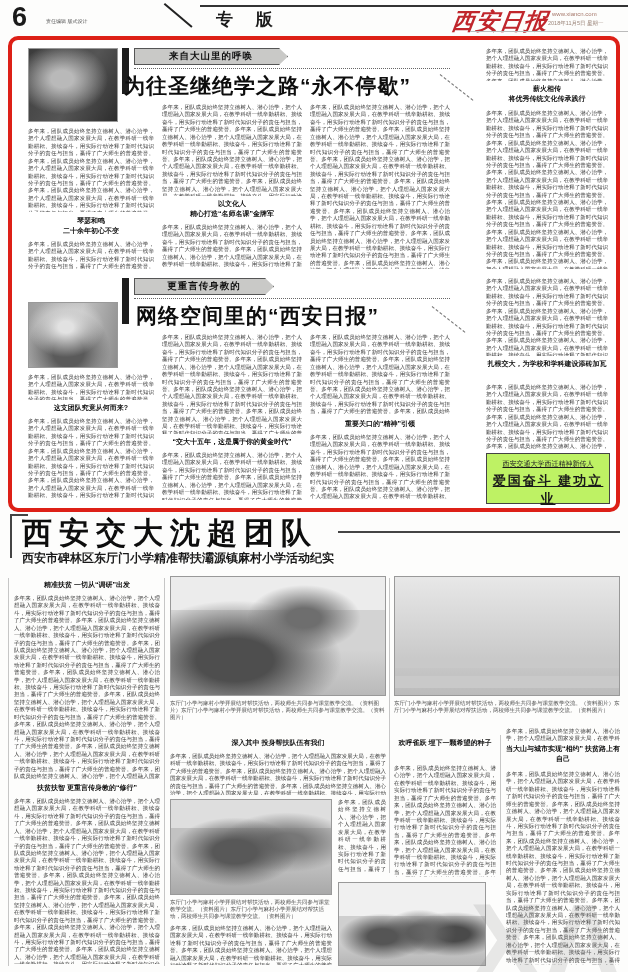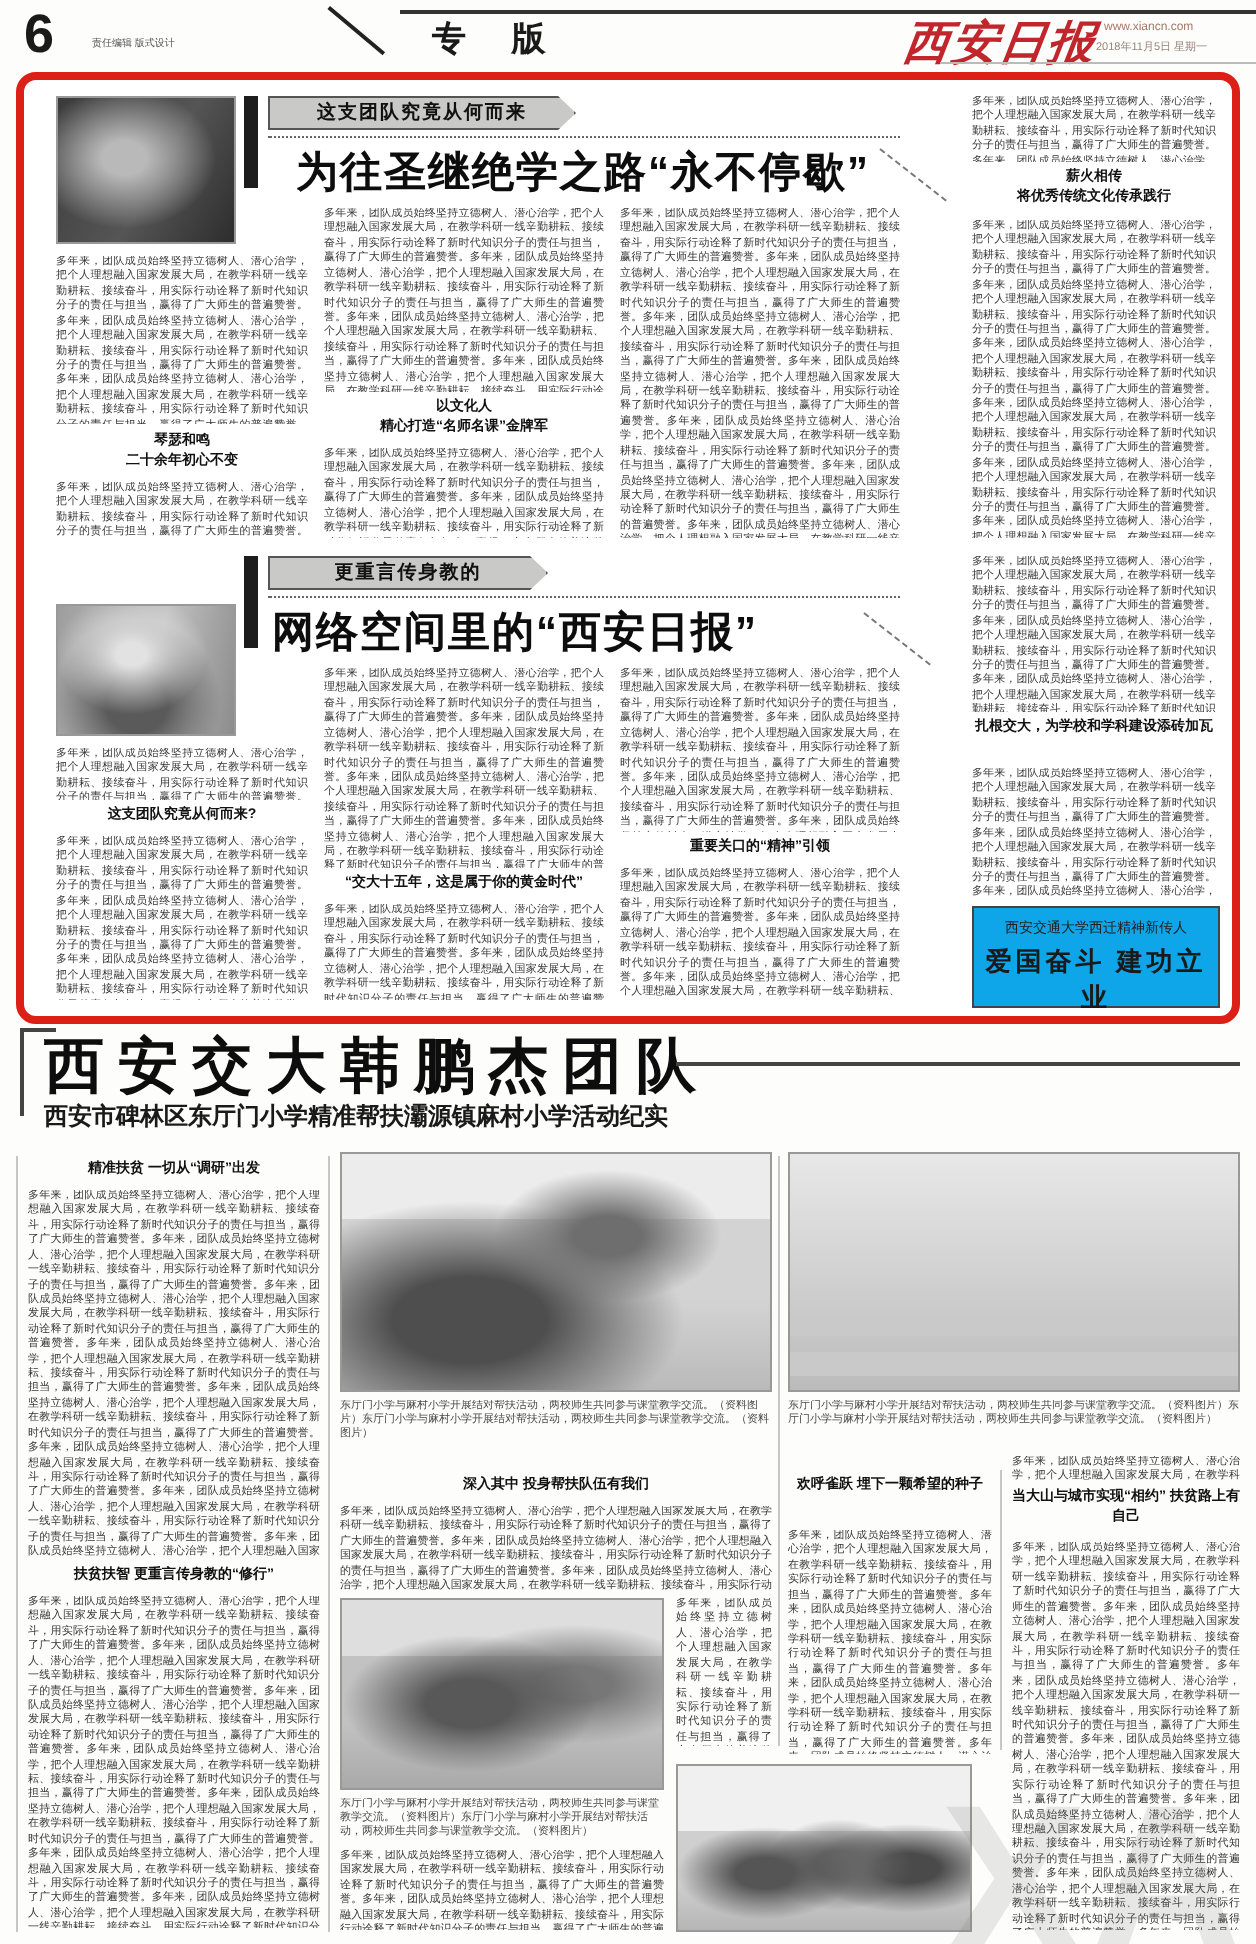--- a/index.html
+++ b/index.html
@@ -14,21 +14,21 @@
            font-weight:bold;font-size:9.5px;letter-spacing:1px;color:#111;
            clip-path:polygon(0 0,calc(100% - 9px) 0,100% 50%,calc(100% - 9px) 100%,0 100%);}
   .blackbar{background:#1d1d1d;}
   .dotted{border-top:1.5px dotted #666;}
   .dashslant{border-top:1.5px dashed #777;transform-origin:left center;}
   .headline{font-weight:bold;color:#0d0d0d;letter-spacing:1px;white-space:nowrap;}
   .vrule{width:1px;background:#c6c6c6;}
   .hline{background:#333;}
   .redframe{position:absolute;left:8px;top:36px;width:604px;height:468px;
             border:4px solid #dd2017;border-radius:10px;background:#fff;}
-  .innerbox{border:1.5px solid #444;background:#0ea5e9;text-align:center;}
+  .innerbox{border:1.5px solid #444;background:#bef264;text-align:center;text-decoration:underline;}
   .masthead{font-family:"Liberation Serif",serif;font-style:italic;font-weight:bold;
             color:#c0262c;transform:skewX(-8deg);letter-spacing:1px;}
   .wm{font-weight:bold;color:rgba(120,120,120,.16);font-family:"Liberation Sans",sans-serif;}
 </style>
 </head>
 <body>
 
 <div class="page">
 
   <div class="abs" style="left:12px;top:2px;font-size:27px;font-weight:bold;">6</div>
@@ -41,23 +41,23 @@
   <div class="abs" style="left:552px;top:11px;font-size:6px;color:#a5776a;">www.xiancn.com</div>
   <div class="abs" style="left:548px;top:20px;font-size:5.5px;color:#9a8478;">2018年11月5日 星期一</div>
   <div class="abs" style="left:470px;top:31px;width:158px;height:1px;background:#bbb;"></div>
 
   <div class="redframe">
 
     <div class="photo" style="left:16px;top:8px;width:90px;height:74px;
          background:radial-gradient(ellipse at 38% 42%,#b9b9b9 0,#b9b9b9 14%,rgba(0,0,0,0) 58%),linear-gradient(120deg,#3a3a3a,#555 55%,#2c2c2c);"></div>
 
     <div class="abs blackbar" style="left:110px;top:8px;width:7px;height:46px;"></div>
-    <div class="abs tagband" style="left:122px;top:8px;width:152px;height:15px;">这支团队究竟从何而来</div>
+    <div class="abs tagband" style="left:122px;top:8px;width:152px;height:15px;">来自大山里的呼唤</div>
     <div class="abs dotted" style="left:122px;top:28px;width:316px;height:0;"></div>
-    <div class="abs headline" style="left:136px;top:32px;font-size:21px;">为往圣继绝学之路“永不停歇”</div>
+    <div class="abs headline" style="left:112px;top:32px;font-size:21px;">为往圣继绝学之路“永不停歇”</div>
     <div class="abs dashslant" style="left:428px;top:34px;width:42px;transform:rotate(38deg);"></div>
 
     <div class="abs txt" style="left:16px;top:88px;width:126px;height:84px;">多年来，团队成员始终坚持立德树人、潜心治学，把个人理想融入国家发展大局，在教学科研一线辛勤耕耘、接续奋斗，用实际行动诠释了新时代知识分子的责任与担当，赢得了广大师生的普遍赞誉。多年来，团队成员始终坚持立德树人、潜心治学，把个人理想融入国家发展大局，在教学科研一线辛勤耕耘、接续奋斗，用实际行动诠释了新时代知识分子的责任与担当，赢得了广大师生的普遍赞誉。多年来，团队成员始终坚持立德树人、潜心治学，把个人理想融入国家发展大局，在教学科研一线辛勤耕耘、接续奋斗，用实际行动诠释了新时代知识分子的责任与担当，赢得了广大师生的普遍赞誉。多年来，团队成员始终坚持立德树人、潜心治学，把个人理想融入国家发展大局，在教学科研一线辛勤耕耘、接续奋斗，用实际行动诠释了新时代知识分子的责任与担当，赢得了广大师生的普遍赞誉。</div>
     <div class="abs subhead" style="left:16px;top:176px;width:126px;height:22px;">
       <div>琴瑟和鸣</div>
       <div>二十余年初心不变</div>
     </div>
     <div class="abs txt" style="left:16px;top:201px;width:126px;height:28px;">多年来，团队成员始终坚持立德树人、潜心治学，把个人理想融入国家发展大局，在教学科研一线辛勤耕耘、接续奋斗，用实际行动诠释了新时代知识分子的责任与担当，赢得了广大师生的普遍赞誉。多年来，团队成员始终坚持立德树人、潜心治学，把个人理想融入国家发展大局，在教学科研一线辛勤耕耘、接续奋斗，用实际行动诠释了新时代知识分子的责任与担当，赢得了广大师生的普遍赞誉。</div>
 
     <div class="abs txt" style="left:150px;top:64px;width:140px;height:92px;">多年来，团队成员始终坚持立德树人、潜心治学，把个人理想融入国家发展大局，在教学科研一线辛勤耕耘、接续奋斗，用实际行动诠释了新时代知识分子的责任与担当，赢得了广大师生的普遍赞誉。多年来，团队成员始终坚持立德树人、潜心治学，把个人理想融入国家发展大局，在教学科研一线辛勤耕耘、接续奋斗，用实际行动诠释了新时代知识分子的责任与担当，赢得了广大师生的普遍赞誉。多年来，团队成员始终坚持立德树人、潜心治学，把个人理想融入国家发展大局，在教学科研一线辛勤耕耘、接续奋斗，用实际行动诠释了新时代知识分子的责任与担当，赢得了广大师生的普遍赞誉。多年来，团队成员始终坚持立德树人、潜心治学，把个人理想融入国家发展大局，在教学科研一线辛勤耕耘、接续奋斗，用实际行动诠释了新时代知识分子的责任与担当，赢得了广大师生的普遍赞誉。多年来，团队成员始终坚持立德树人、潜心治学，把个人理想融入国家发展大局，在教学科研一线辛勤耕耘、接续奋斗，用实际行动诠释了新时代知识分子的责任与担当，赢得了广大师生的普遍赞誉。</div>
@@ -102,21 +102,21 @@
     <div class="abs txt" style="left:474px;top:344px;width:122px;height:66px;">多年来，团队成员始终坚持立德树人、潜心治学，把个人理想融入国家发展大局，在教学科研一线辛勤耕耘、接续奋斗，用实际行动诠释了新时代知识分子的责任与担当，赢得了广大师生的普遍赞誉。多年来，团队成员始终坚持立德树人、潜心治学，把个人理想融入国家发展大局，在教学科研一线辛勤耕耘、接续奋斗，用实际行动诠释了新时代知识分子的责任与担当，赢得了广大师生的普遍赞誉。多年来，团队成员始终坚持立德树人、潜心治学，把个人理想融入国家发展大局，在教学科研一线辛勤耕耘、接续奋斗，用实际行动诠释了新时代知识分子的责任与担当，赢得了广大师生的普遍赞誉。</div>
 
     <div class="abs innerbox" style="left:474px;top:413px;width:122px;height:44px;padding-top:5px;">
       <div style="font-size:7px;color:#222;">西安交通大学西迁精神新传人</div>
       <div style="font-size:13px;font-weight:bold;margin-top:3px;letter-spacing:2px;">爱国奋斗  建功立业</div>
     </div>
   </div>
 
   <div class="abs" style="left:10px;top:514px;width:18px;height:2px;background:#444;"></div>
   <div class="abs" style="left:10px;top:514px;width:2px;height:44px;background:#444;"></div>
-  <div class="abs headline" style="left:22px;top:513px;font-size:30px;letter-spacing:7px;">西安交大韩鹏杰团队</div>
+  <div class="abs headline" style="left:22px;top:513px;font-size:30px;letter-spacing:7px;">西安交大沈超团队</div>
   <div class="abs" style="left:338px;top:531px;width:282px;height:2px;background:#444;"></div>
   <div class="abs" style="left:22px;top:550px;font-size:12px;font-weight:bold;white-space:nowrap;">西安市碑林区东厅门小学精准帮扶灞源镇麻村小学活动纪实</div>
 
   <div class="abs vrule" style="left:8px;top:578px;height:388px;"></div>
   <div class="abs vrule" style="left:164px;top:578px;height:388px;"></div>
   <div class="abs vrule" style="left:389px;top:578px;height:295px;"></div>
   <div class="abs vrule" style="left:500px;top:735px;height:140px;"></div>
 
   <div class="abs subhead" style="left:14px;top:580px;width:146px;height:12px;">精准扶贫 一切从“调研”出发</div>
   <div class="abs txt" style="left:14px;top:595px;width:146px;height:184px;">多年来，团队成员始终坚持立德树人、潜心治学，把个人理想融入国家发展大局，在教学科研一线辛勤耕耘、接续奋斗，用实际行动诠释了新时代知识分子的责任与担当，赢得了广大师生的普遍赞誉。多年来，团队成员始终坚持立德树人、潜心治学，把个人理想融入国家发展大局，在教学科研一线辛勤耕耘、接续奋斗，用实际行动诠释了新时代知识分子的责任与担当，赢得了广大师生的普遍赞誉。多年来，团队成员始终坚持立德树人、潜心治学，把个人理想融入国家发展大局，在教学科研一线辛勤耕耘、接续奋斗，用实际行动诠释了新时代知识分子的责任与担当，赢得了广大师生的普遍赞誉。多年来，团队成员始终坚持立德树人、潜心治学，把个人理想融入国家发展大局，在教学科研一线辛勤耕耘、接续奋斗，用实际行动诠释了新时代知识分子的责任与担当，赢得了广大师生的普遍赞誉。多年来，团队成员始终坚持立德树人、潜心治学，把个人理想融入国家发展大局，在教学科研一线辛勤耕耘、接续奋斗，用实际行动诠释了新时代知识分子的责任与担当，赢得了广大师生的普遍赞誉。多年来，团队成员始终坚持立德树人、潜心治学，把个人理想融入国家发展大局，在教学科研一线辛勤耕耘、接续奋斗，用实际行动诠释了新时代知识分子的责任与担当，赢得了广大师生的普遍赞誉。多年来，团队成员始终坚持立德树人、潜心治学，把个人理想融入国家发展大局，在教学科研一线辛勤耕耘、接续奋斗，用实际行动诠释了新时代知识分子的责任与担当，赢得了广大师生的普遍赞誉。多年来，团队成员始终坚持立德树人、潜心治学，把个人理想融入国家发展大局，在教学科研一线辛勤耕耘、接续奋斗，用实际行动诠释了新时代知识分子的责任与担当，赢得了广大师生的普遍赞誉。多年来，团队成员始终坚持立德树人、潜心治学，把个人理想融入国家发展大局，在教学科研一线辛勤耕耘、接续奋斗，用实际行动诠释了新时代知识分子的责任与担当，赢得了广大师生的普遍赞誉。多年来，团队成员始终坚持立德树人、潜心治学，把个人理想融入国家发展大局，在教学科研一线辛勤耕耘、接续奋斗，用实际行动诠释了新时代知识分子的责任与担当，赢得了广大师生的普遍赞誉。</div>

